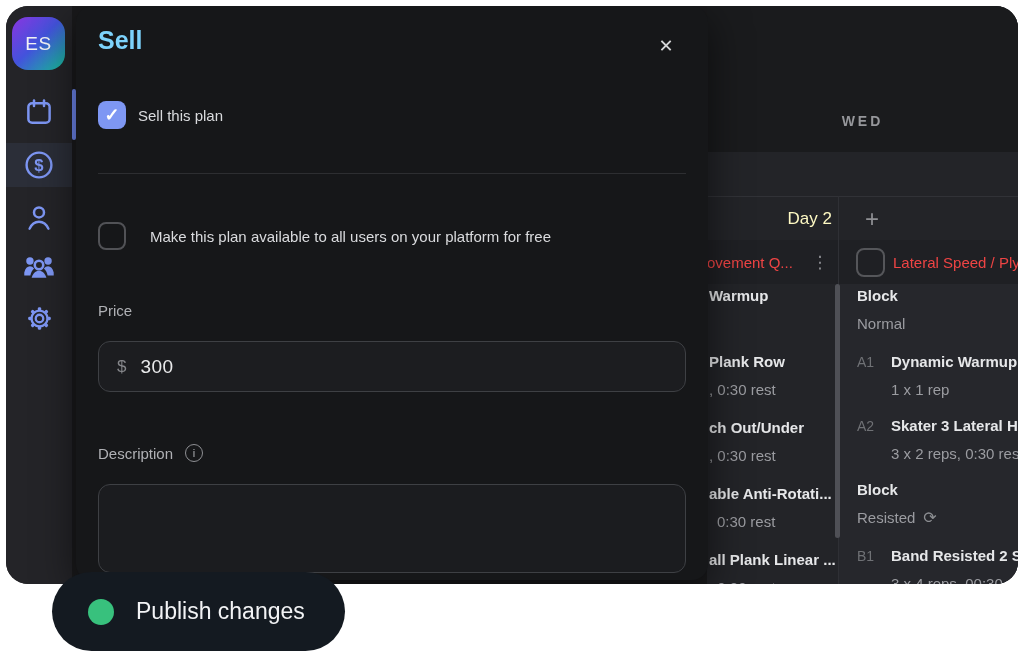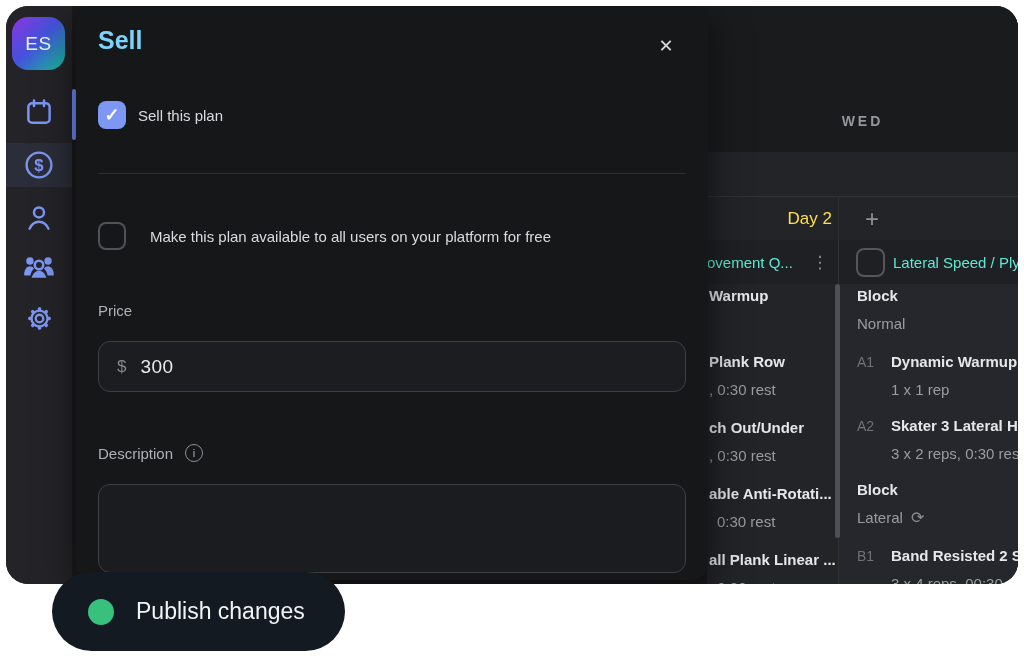--- a/index.html
+++ b/index.html
@@ -23,32 +23,32 @@
   .active-bar { position:absolute; left:66px; top:83px; width:4px; height:51px; background:#6f88f1; border-radius:3px; z-index:3; }
   .icon-svg { display:block; }
 
   
   .board { position:absolute; left:701px; top:0; width:311px; height:578px; background:#232428; }
   .board-topdark { position:absolute; left:0; top:0; width:100%; height:146px; background:#1a1b1d; }
   .weekday { position:absolute; left:0; top:84px; width:100%; height:62px; display:flex; align-items:center; justify-content:center;
     color:#96979b; font-size:14px; font-weight:600; letter-spacing:3px;text-align:right; }
   .day-row { position:absolute; left:0; top:190px; width:100%; height:44px; border-top:1px solid #313237; }
   .day-label { position:absolute; right:186px; top:0; height:44px; display:flex; align-items:center;
-    color:#fde047; font-size:17px; }
+    color:#fef9c3; font-size:17px; }
   .day-add { position:absolute; left:143px; top:0; width:44px; height:44px; display:flex; align-items:center; justify-content:center;
     color:#8f9094; font-size:24px; font-weight:300; }
   .col-divider { position:absolute; left:131px; top:190px; width:1px; bottom:0; background:#2f3035; }
   .scroll-thumb { position:absolute; left:128px; top:278px; width:5px; height:254px; border-radius:3px; background:#4f5056; z-index:2; }
   .title-row { position:absolute; left:0; top:234px; width:100%; height:44px; background:#1f2024; }
   .right-block-bg { position:absolute; left:132px; top:278px; right:0; bottom:0; background:#26272c; }
 
   .lcol { position:absolute; left:0; top:234px; width:131px; bottom:0; overflow:hidden; }
   .rcol { position:absolute; left:132px; top:234px; right:0; bottom:0; overflow:hidden; }
   .col-title { height:44px; display:flex; align-items:center; }
-  .link-text { color:#5eead4; font-size:15px; white-space:nowrap; }
+  .link-text { color:#ef4444; font-size:15px; white-space:nowrap; }
   .kebab { position:absolute; left:103px; top:6px; width:20px; height:32px; display:flex; align-items:center; justify-content:center;
     color:#909196; font-size:17px; letter-spacing:0; }
   .board-checkbox { width:29px; height:29px; border:2px solid #55565a; border-radius:8px; margin-left:17px; margin-right:8px; flex:0 0 auto; background:transparent; }
   .rcol .col-title { padding-left:0; }
   .ex-row { height:64px; position:relative; white-space:nowrap; }
   .ex-name { margin-top:2px; line-height:20px; color:#e6e7e9; font-size:15px; font-weight:700; white-space:nowrap; }
   .ex-sub  { margin-top:8px; line-height:20px; color:#9b9ca1; font-size:15px; white-space:nowrap; }
   .lcol .ex-row { padding-left:2px; }
   .rcol .ex-row { padding-left:18px; }
   .tagged { display:flex; }
@@ -154,21 +154,21 @@
         </div>
         <div class="ex-row tagged">
           <div class="tag">A2</div>
           <div class="ex-body">
             <div class="ex-name">Skater 3 Lateral Hop</div>
             <div class="ex-sub">3 x 2 reps,  0:30 res</div>
           </div>
         </div>
         <div class="ex-row">
           <div class="ex-name">Block</div>
-          <div class="ex-sub"><span>Lateral</span><span class="cycle-icon">⟳</span></div>
+          <div class="ex-sub"><span>Resisted</span><span class="cycle-icon">⟳</span></div>
         </div>
         <div class="ex-row tagged">
           <div class="tag">B1</div>
           <div class="ex-body">
             <div class="ex-name">Band Resisted 2 Step</div>
             <div class="ex-sub">3 x 4 reps,  00:30 re</div>
           </div>
         </div>
       </div>
     </div>

